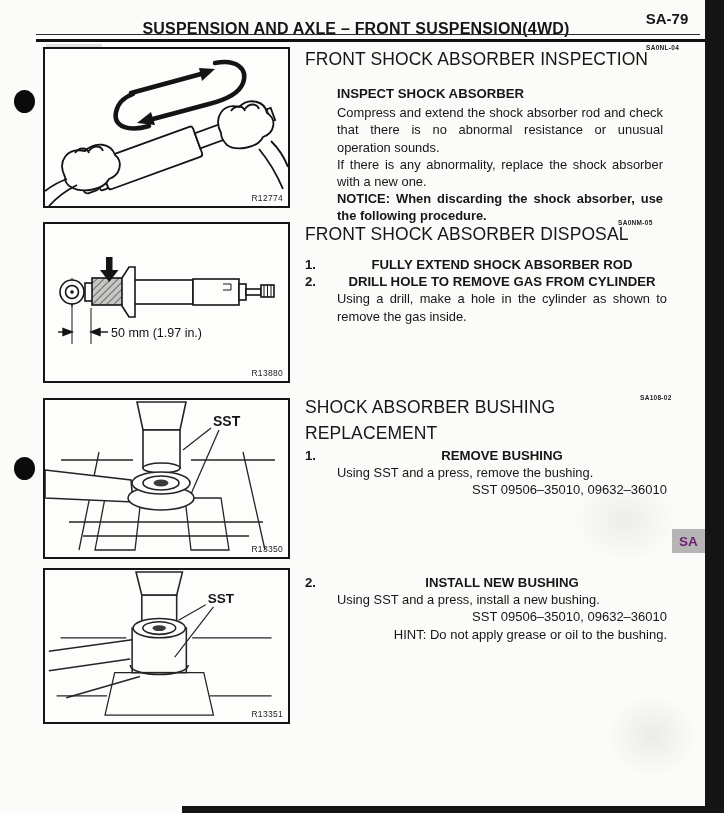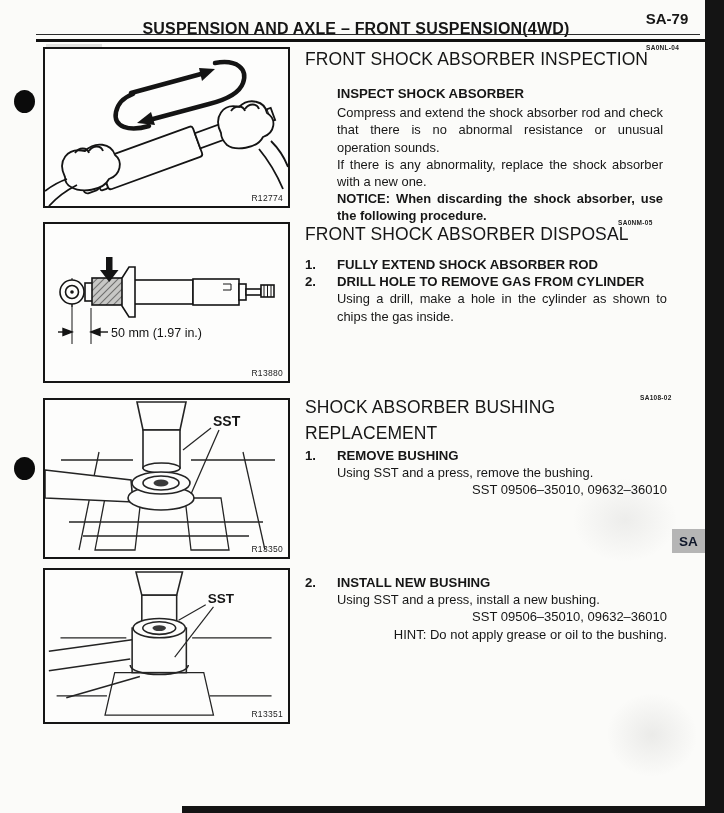--- a/index.html
+++ b/index.html
@@ -39,26 +39,26 @@
   #c1{top:44px;left:646px;} #c2{top:219px;left:618px;} #c3{top:394px;left:640px;}
   .body1{position:absolute;left:337px;top:85px;width:326px;}
   .sub-head{font-size:13.2px;font-weight:bold;margin:0 0 2px 0;line-height:17.2px;}
   p.t{margin:0;font-size:12.9px;line-height:17.2px;text-align:justify;}
   .b{font-weight:bold;}
   .steps{position:absolute;left:305px;width:362px;}
   #s2{top:256px;} #s3a{top:447px;} #s3b{top:574px;}
   .step{display:flex;}
   .step .num{width:32px;flex:none;font-weight:bold;font-size:13.2px;line-height:17.2px;}
   .step .sbody{flex:1;}
-  .step-head{font-size:13.2px;font-weight:bold;line-height:17.2px;}
+  .step-head{font-size:13.2px;font-weight:bold;line-height:17.2px;text-align:center;}
   .sst-line{font-size:13px;line-height:17.2px;text-align:right;}
   
   .sa-tab{position:absolute;left:672px;top:529px;width:33px;height:24px;background:#b5b5b5;
     display:flex;align-items:center;padding-left:7px;box-sizing:border-box;
-    font-size:13.5px;font-weight:bold;color:#0f172a;}
+    font-size:13.5px;font-weight:bold;color:#701a75;}
 </style>
 </head>
 <body>
 
 <div class="page">
 
   <div class="hdr-title">SUSPENSION AND AXLE – FRONT SUSPENSION(4WD)</div>
   <div class="hdr-pagenum">SA-79</div>
   <div class="rule-thin"></div>
   <div class="rule-thick"></div>
@@ -228,21 +228,21 @@
     <div class="step">
       <span class="num">1.</span>
       <div class="sbody">
         <div class="step-head">FULLY EXTEND SHOCK ABSORBER ROD</div>
       </div>
     </div>
     <div class="step">
       <span class="num">2.</span>
       <div class="sbody">
         <div class="step-head">DRILL HOLE TO REMOVE GAS FROM CYLINDER</div>
-        <p class="t">Using a drill, make a hole in the cylinder as shown to chips the gas inside.</p>
+        <p class="t">Using a drill, make a hole in the cylinder as shown to remove the gas inside.</p>
       </div>
     </div>
   </div>
 
   <div class="sec-title" id="t3">SHOCK ABSORBER BUSHING REPLACEMENT</div>
   <div class="sec-code" id="c3">SA108-02</div>
   <div class="steps" id="s3a">
     <div class="step">
       <span class="num">1.</span>
       <div class="sbody">

